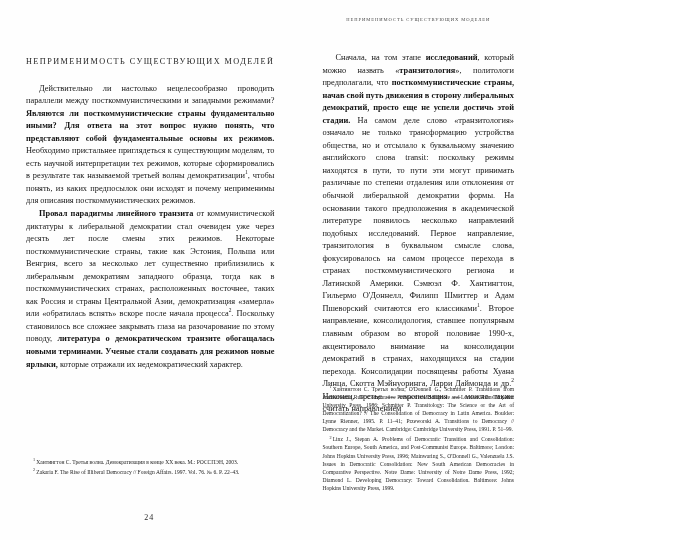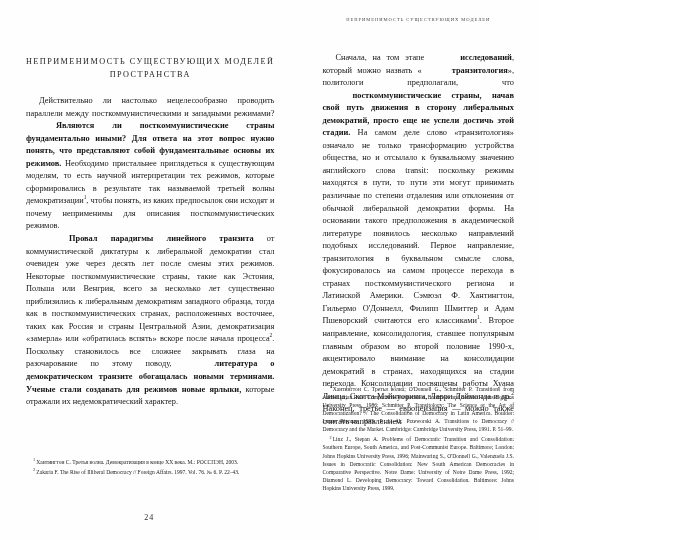--- a/index.html
+++ b/index.html
@@ -66,21 +66,21 @@
     text-align: justify;
     text-justify: inter-word;
     hyphens: manual;
     color: #151515;
   }
   .body-col p {
     margin: 0;
     text-indent: 13px;
   }
   .body-col p.first { text-indent: 13px; }
-  .b { font-weight: bold; margin-left: 30px; }
+  .b { font-weight: bold; }
   .i { }
   sup.fn {
     font-size: 5.4px;
     vertical-align: super;
     line-height: 0;
     font-weight: normal;
   }
 
   
   .footnotes {
@@ -121,21 +121,20 @@
 <body>
 
 <div class="spread">
 
   <div class="page page-left">
 
     <div class="running-header blank"></div>
 
     <div class="chapter-title">
       <span class="tline">Неприменимость существующих моделей</span>
-      <span class="tline">пространства</span>
     </div>
 
     <div class="body-col">
       <p class="first"><span>Действительно ли настолько нецелесообразно проводить параллели между посткоммунистическими и западными режимами? </span><span class="b">Являются ли посткоммунистические страны фундаментально иными? Для ответа на этот вопрос нужно понять, что представляют собой фундаментальные основы их режимов.</span><span> Необходимо пристальнее приглядеться к существующим моделям, то есть научной интерпретации тех режимов, которые сформировались в результате так называемой третьей волны демократизации</span><sup class="fn">1</sup><span>, чтобы понять, из каких предпосылок они исходят и почему неприменимы для описания посткоммунистических режимов.</span></p>
       <p><span class="b">Провал парадигмы линейного транзита</span><span> от коммунистической диктатуры к либеральной демократии стал очевиден уже через десять лет после смены этих режимов. Некоторые посткоммунистические страны, такие как Эстония, Польша или Венгрия, всего за несколько лет существенно приблизились к либеральным демократиям западного образца, тогда как в посткоммунистических странах, расположенных восточнее, таких как Россия и страны Центральной Азии, демократизация «замерла» или «обратилась вспять» вскоре после начала процесса</span><sup class="fn">2</sup><span>. Поскольку становилось все сложнее закрывать глаза на разочарование по этому поводу, </span><span class="b">литература о демократическом транзите обогащалась новыми терминами. Ученые стали создавать для режимов новые ярлыки,</span><span> которые отражали их недемократический характер.</span></p>
     </div>
 
     <div class="footnotes" style="bottom:64px;">
       <p class="fn-item"><sup>1</sup><span><span class="i">Хантингтон С.</span><span> Третья волна. Демократизация в конце XX века. М.: РОССПЭН, 2003.</span></span></p>
       <p class="fn-item"><sup>2</sup><span><span class="i">Zakaria F.</span><span> The Rise of Illiberal Democracy // Foreign Affairs. 1997. Vol. 76. № 6. P. 22–43.</span></span></p>

